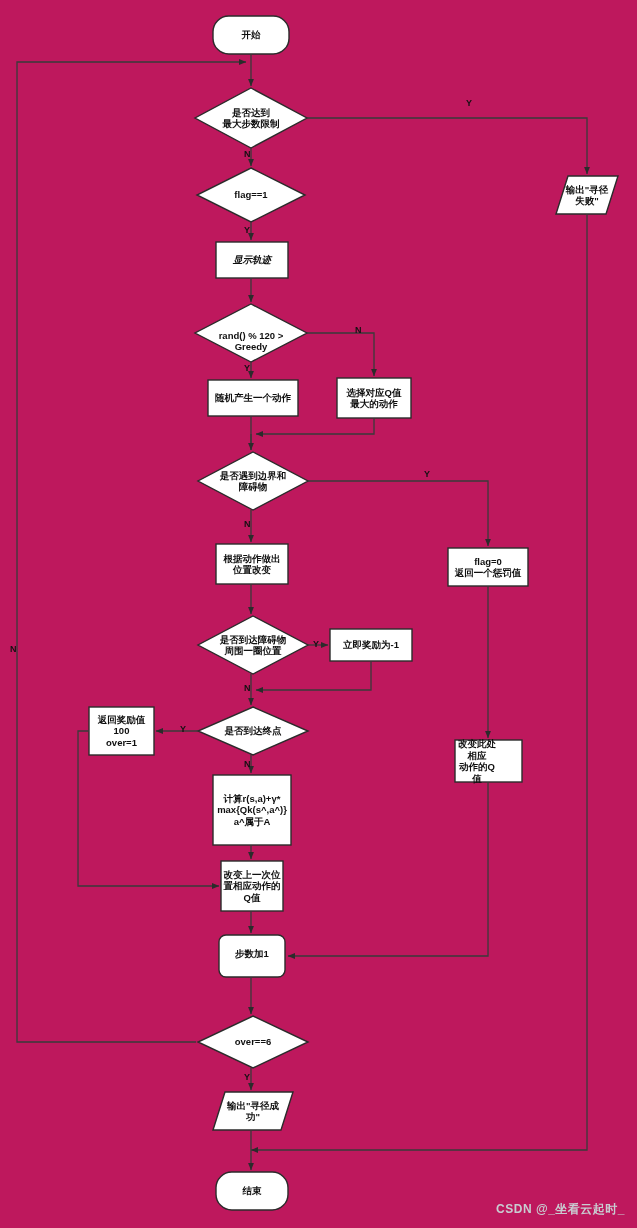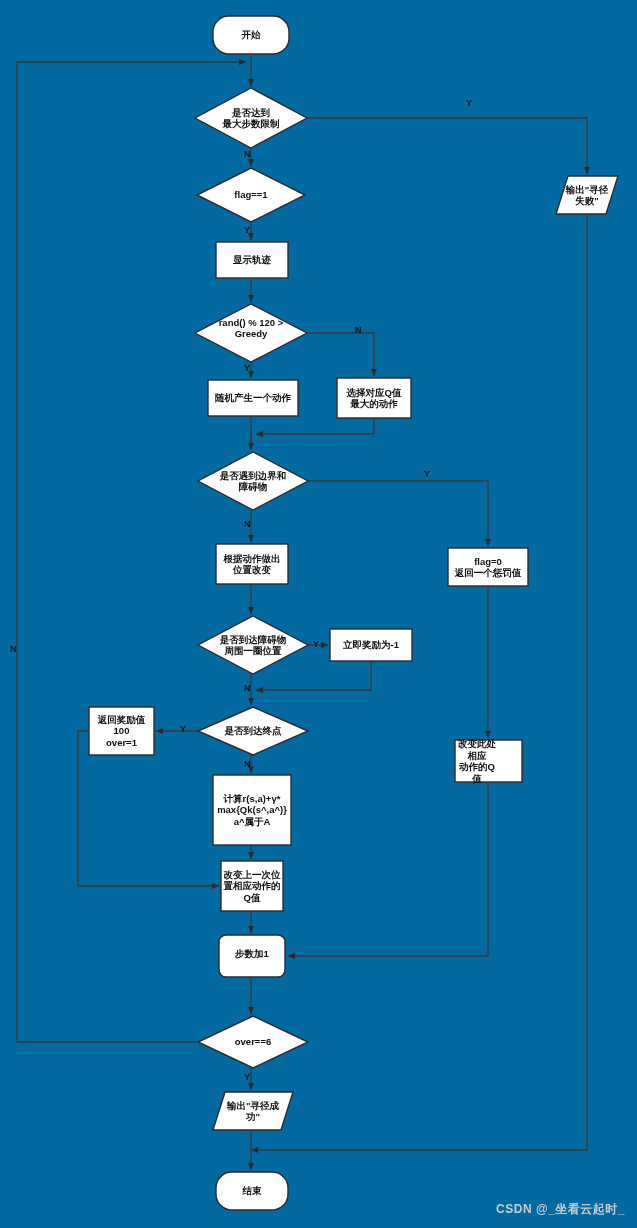--- a/index.html
+++ b/index.html
@@ -1,17 +1,17 @@
 <!DOCTYPE html>
 <html><head>
 <meta charset="utf-8">
 <style>
   html,body{margin:0;padding:0;background:#ffffff;}
   body{font-family:"Liberation Sans","DejaVu Sans",sans-serif;}
-  #canvas{position:relative;width:637px;height:1228px;background:#0369a1;overflow:hidden;}
+  #canvas{position:relative;width:637px;height:1228px;background:#be185d;overflow:hidden;}
   #canvas svg{position:absolute;left:0;top:0;width:637px;height:1228px;}
   .nodetext{
     position:absolute;
     display:flex;align-items:center;justify-content:center;
     text-align:center;
     font-size:9.5px;
     line-height:11.5px;
     color:#0f0f0f;
     font-weight:700;
     letter-spacing:0px;
@@ -130,22 +130,22 @@
 
       <path d="M251,1130 L251,1170" marker-end="url(#arw)"></path>
     </g>
   </svg>
 
   <div id="labels-layer">
       <div class="nodetext" style="left: 213px; top: 16px; width: 76px; height: 38px;">开始</div>
       <div class="nodetext" style="left: 195px; top: 88px; width: 112px; height: 60px;">是否达到
 最大步数限制</div>
       <div class="nodetext" style="left: 197px; top: 168px; width: 108px; height: 54px;">flag==1</div>
-      <div class="nodetext" style="left: 216px; top: 242px; width: 72px; height: 36px;">显示轨迹</div>
-      <div class="nodetext" style="left: 195px; top: 299px; width: 112px; height: 58px;">rand() % 120 &gt;
+      <div class="nodetext" style="left: 216px; top: 242px; width: 72px; height: 36px; font-style: italic;">显示轨迹</div>
+      <div class="nodetext" style="left: 195px; top: 312px; width: 112px; height: 58px;">rand() % 120 &gt;
 Greedy</div>
       <div class="nodetext" style="left: 208px; top: 380px; width: 90px; height: 36px;">随机产生一个动作</div>
       <div class="nodetext" style="left: 337px; top: 378px; width: 74px; height: 40px;">选择对应Q值
 最大的动作</div>
       <div class="nodetext" style="left: 198px; top: 452px; width: 110px; height: 58px;">是否遇到边界和
 障碍物</div>
       <div class="nodetext" style="left: 216px; top: 544px; width: 72px; height: 40px; border-radius: 14px;">根据动作做出
 位置改变</div>
       <div class="nodetext" style="left: 448px; top: 548px; width: 80px; height: 38px;">flag=0
 返回一个惩罚值</div>

